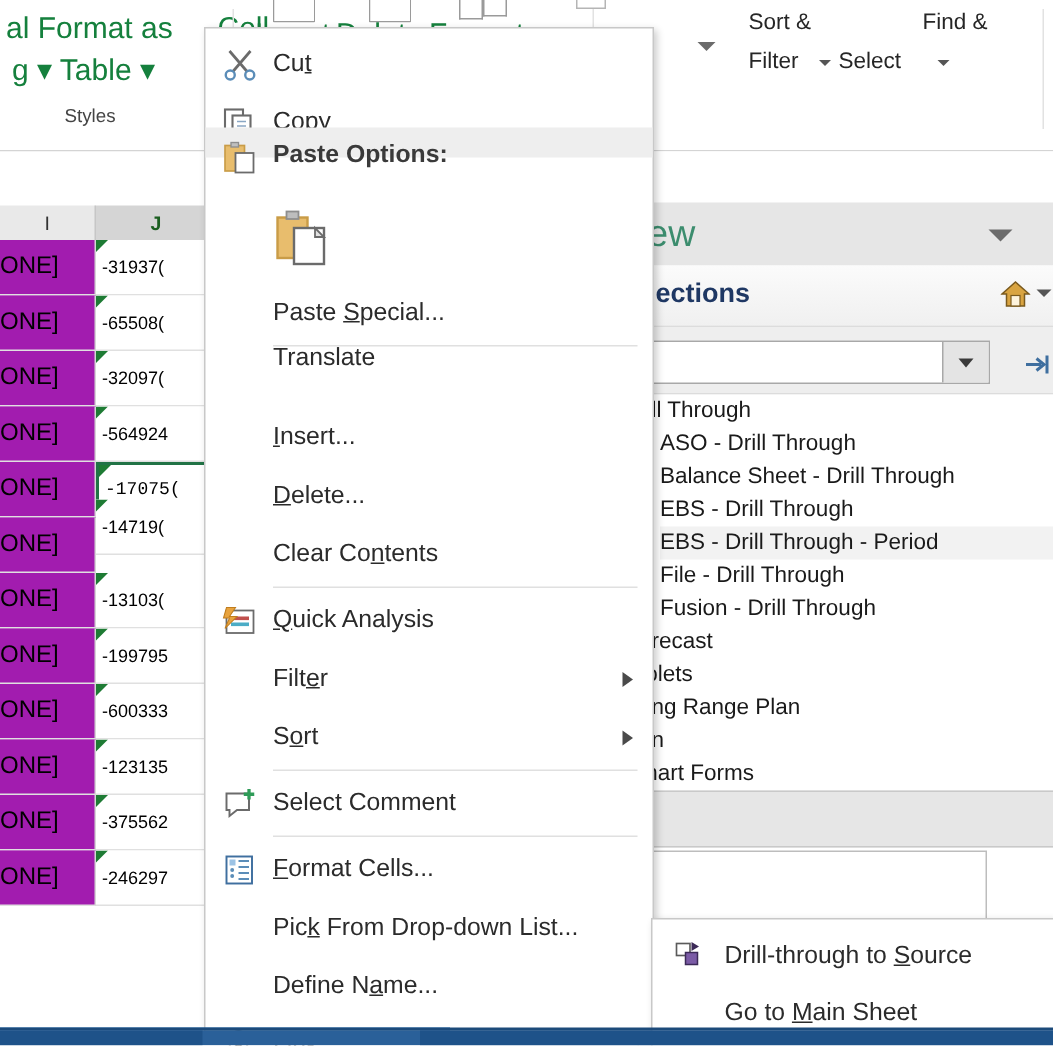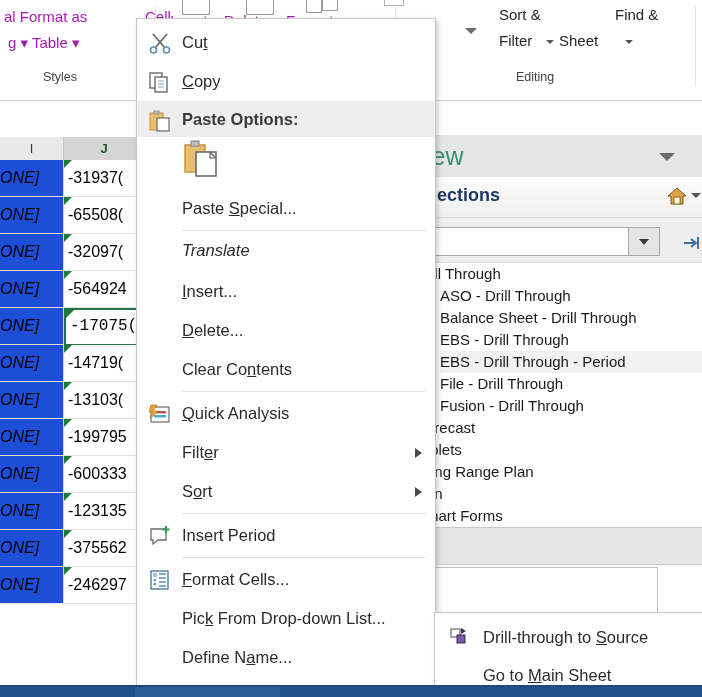--- a/index.html
+++ b/index.html
@@ -18,21 +18,21 @@
   }
   .rb-group { position: absolute; top: 0; height: 100px; }
   .rb-grouplabel {
     position: absolute; bottom: 18px; width: 100%; text-align: center;
     font-size: 12.5px; color: #444; white-space: nowrap;
   }
   .rb-sep { position:absolute; top: 6px; width: 1px; height: 80px; background: #e2e2e2; }
 
   
   .g-styles { left: -40px; width: 200px; }
-  .sty-line { position: absolute; font-size: 15px; color: #a21caf; white-space: nowrap; }
+  .sty-line { position: absolute; font-size: 20px; color: #15803d; white-space: nowrap; }
 
   
   .g-cells { left: 158px; width: 200px; }
   .cell-icon {
     position: absolute; width: 26px; height: 20px;
     border: 1.6px solid #9a9a9a; border-top: none; background: #fff;
     border-radius: 1px;
   }
   .cell-icon2 {
     position:absolute; width: 14px; height: 18px; border: 1.6px solid #9a9a9a;
@@ -64,26 +64,26 @@
     position: absolute; top: 36px; height: 23px;
     background: #e9e9e9; border-right: 1px solid #c6c6c6;
     border-bottom: 1px solid #a8a8a8;
     font-size: 13px; color: #333; text-align: center; line-height: 23px;
   }
   .colhdr.sel { background: #d5d5d5; color: #1b5e20; font-weight: 600; border-bottom: 2px solid #217346;}
   .cellI {
     position: absolute; left: 0; width: 63px; height: 36px;
     border-bottom: 1px solid #e0e0e0; border-right: 1px solid #d6d6d6;
     font-size: 16px; color: #000; line-height: 36px; padding-left: 0px;
-    background: #1d4ed8; white-space: nowrap; overflow: hidden; font-style: italic;
+    background: #a21caf; white-space: nowrap; overflow: hidden;
   }
   .cellJ {
     position: absolute; left: 64px; width: 80px; height: 36px;
     border-bottom: 1px solid #e0e0e0;
-    font-size: 16px; color: #000; line-height: 36px; padding-left: 4px;
+    font-size: 12px; color: #000; line-height: 36px; padding-left: 4px;
     background: #fff; white-space: nowrap; overflow: hidden;
   }
   .cellJ.active { border: 2px solid #217346; height: 34px; line-height: 33px; font-family: Liberation Mono, monospace;}
   .errtri {
     position: absolute; left: 0; top: 0; width: 0; height: 0;
     border-left: 8px solid #1e7b34; border-bottom: 8px solid transparent;
   }
 
   
   .svpanel {
@@ -247,45 +247,44 @@
         <div class="ed-txt" style="left:-40px; top:-6px;">Fill</div>
 
       </div>
 
       <div class="tri-dn-lg" style="left:30px; top:28px;"></div>
 
       <div class="ed-txt" style="left:64px; top:6px;">Sort &amp;</div>
       <div class="ed-txt" style="left:132px; top:6px;margin-left:48px;">Find &amp;</div>
       <div class="ed-txt" style="left:64px; top:32px;">Filter</div>
       <span class="tri-dn" style="position:absolute; left:108px; top:40px;"></span>
-      <div class="ed-txt" style="left:124px; top:32px;">Sheet</div>
+      <div class="ed-txt" style="left:124px; top:32px;">Select</div>
       <span class="tri-dn" style="position:absolute; left:187px; top:40px;"></span>
 
-      <div class="rb-grouplabel" style="left:0px; width:200px; bottom:16px;">Editing</div>
     </div>
 
     <div class="rb-sep" style="left:695px;"></div>
   </div>
 
   <div class="grid">
     <div class="colhdr" id="hdrI" style="left:0px; width:63px;">I</div>
     <div class="colhdr sel" id="hdrJ" style="left:64px; width:80px;">J</div>
     <div id="grid-rows">
         <div class="cellI" style="top: 59px;">ONE]</div>
         <div class="cellJ" style="top: 59px;">-31937(<div class="errtri"></div></div>
         <div class="cellI" style="top: 96px;">ONE]</div>
         <div class="cellJ" style="top: 96px;">-65508(<div class="errtri"></div></div>
         <div class="cellI" style="top: 133px;">ONE]</div>
         <div class="cellJ" style="top: 133px;">-32097(<div class="errtri"></div></div>
         <div class="cellI" style="top: 170px;">ONE]</div>
         <div class="cellJ" style="top: 170px;">-564924<div class="errtri"></div></div>
         <div class="cellI" style="top: 207px;">ONE]</div>
         <div class="cellJ active" style="top: 207px;">-17075(<div class="errtri"></div></div>
         <div class="cellI" style="top: 244px;">ONE]</div>
-        <div class="cellJ" style="top: 244px;">-14719(<div class="errtri"></div></div>
+        <div class="cellJ" style="top: 232px;">-14719(<div class="errtri"></div></div>
         <div class="cellI" style="top: 281px;">ONE]</div>
         <div class="cellJ" style="top: 281px;">-13103(<div class="errtri"></div></div>
         <div class="cellI" style="top: 318px;">ONE]</div>
         <div class="cellJ" style="top: 318px;">-199795<div class="errtri"></div></div>
         <div class="cellI" style="top: 355px;">ONE]</div>
         <div class="cellJ" style="top: 355px;">-600333<div class="errtri"></div></div>
         <div class="cellI" style="top: 392px;">ONE]</div>
         <div class="cellJ" style="top: 392px;">-123135<div class="errtri"></div></div>
         <div class="cellI" style="top: 429px;">ONE]</div>
         <div class="cellJ" style="top: 429px;">-375562<div class="errtri"></div></div>
@@ -363,39 +362,39 @@
           <div class="mi-label" style="line-height: 39px;">Cu<span class="u">t</span></div>
         </div>
         <div class="mi" style="top: 43px; height: 39px;">
           <div class="mi-icon"><svg width="24" height="22" viewBox="0 0 24 22">
       <rect x="2" y="2" width="12" height="15" fill="#fff" stroke="#6b6b6b" stroke-width="1.4"></rect>
       <rect x="7" y="6" width="12" height="15" fill="#fff" stroke="#6b6b6b" stroke-width="1.4"></rect>
       <path d="M10 10 h6 M10 13 h6 M10 16 h6" stroke="#8aa7c4" stroke-width="1.1"></path>
             </svg></div>
           <div class="mi-label" style="line-height: 39px;"><span class="u">C</span>opy</div>
         </div>
-        <div class="mi hdr" style="top: 82px; height: 36px;">
+        <div class="mi hdr" style="top: 66px; height: 20px;">
           <div class="mi-icon"><svg width="24" height="22" viewBox="0 0 24 22">
       <rect x="2" y="3" width="13" height="17" fill="#e8bd6d" stroke="#c99c47" stroke-width="1.1"></rect>
       <rect x="6" y="1" width="5" height="3" fill="#bfbfbf" stroke="#8e8e8e" stroke-width="0.9"></rect>
       <rect x="9" y="8" width="12" height="13" fill="#fff" stroke="#6b6b6b" stroke-width="1.2"></rect>
             </svg></div>
           <div class="mi-label" style="line-height: 36px;">Paste Options:</div>
         </div>
         <div class="paste-big" style="top: 118px;"><svg width="44" height="44" viewBox="0 0 44 44">
         <rect x="6" y="8" width="20" height="27" fill="#e8bd6d" stroke="#c99c47" stroke-width="1.6"></rect>
         <rect x="12" y="4" width="8" height="5" fill="#bdbdbd" stroke="#8e8e8e" stroke-width="1.2"></rect>
         <rect x="17" y="15" width="20" height="24" fill="#fff" stroke="#6b6b6b" stroke-width="1.6"></rect>
         <path d="M31 15 l6 6 h-6 z" fill="#e2e2e2" stroke="#6b6b6b" stroke-width="1.2"></path>
           </svg></div>
         <div class="mi" style="top: 170px; height: 39px;">
           <div class="mi-label" style="line-height: 39px;">Paste <span class="u">S</span>pecial...</div>
         </div>
         <div class="mi-sep" style="top: 211px;"></div>
-        <div class="mi" style="top: 212px; height: 39px; font-style: italic;">
+        <div class="mi" style="top: 200px; height: 39px;">
           <div class="mi-label" style="line-height: 39px;">Translate</div>
         </div>
         <div class="mi" style="top: 253px; height: 39px;">
           <div class="mi-label" style="line-height: 39px;"><span class="u">I</span>nsert...</div>
         </div>
         <div class="mi" style="top: 292px; height: 39px;">
           <div class="mi-label" style="line-height: 39px;"><span class="u">D</span>elete...</div>
         </div>
         <div class="mi" style="top: 331px; height: 39px;">
           <div class="mi-label" style="line-height: 39px;">Clear Co<span class="u">n</span>tents</div>
@@ -417,21 +416,21 @@
         <div class="mi" style="top: 453px; height: 39px;">
           <div class="mi-label" style="line-height: 39px;">S<span class="u">o</span>rt</div>
           <div class="mi-arrow"></div>
         </div>
         <div class="mi-sep" style="top: 494px;"></div>
         <div class="mi" style="top: 497px; height: 39px;">
           <div class="mi-icon"><svg width="24" height="22" viewBox="0 0 24 22">
       <path d="M3 4 h15 v11 h-8 l-5 4 v-4 h-2 z" fill="#fff" stroke="#6b6b6b" stroke-width="1.3"></path>
       <path d="M18 1 v7 M14.5 4.5 h7" stroke="#2e9b57" stroke-width="2.2"></path>
             </svg></div>
-          <div class="mi-label" style="line-height: 39px;">Insert Period</div>
+          <div class="mi-label" style="line-height: 39px;">Select Comment</div>
         </div>
         <div class="mi-sep" style="top: 538px;"></div>
         <div class="mi" style="top: 541px; height: 39px;">
           <div class="mi-icon"><svg width="24" height="22" viewBox="0 0 24 22">
       <rect x="3" y="2" width="17" height="18" fill="#fff" stroke="#3f6f9f" stroke-width="1.3"></rect>
       <rect x="5" y="4" width="4" height="4" fill="#9cc3e5"></rect>
       <path d="M11 5 h7 M11 9 h7 M11 13 h7 M11 17 h7" stroke="#5b8db8" stroke-width="1.3"></path>
       <circle cx="6.8" cy="11" r="1.3" fill="#5b8db8"></circle>
               <circle cx="6.8" cy="15" r="1.3" fill="#5b8db8"></circle>
             </svg></div>

